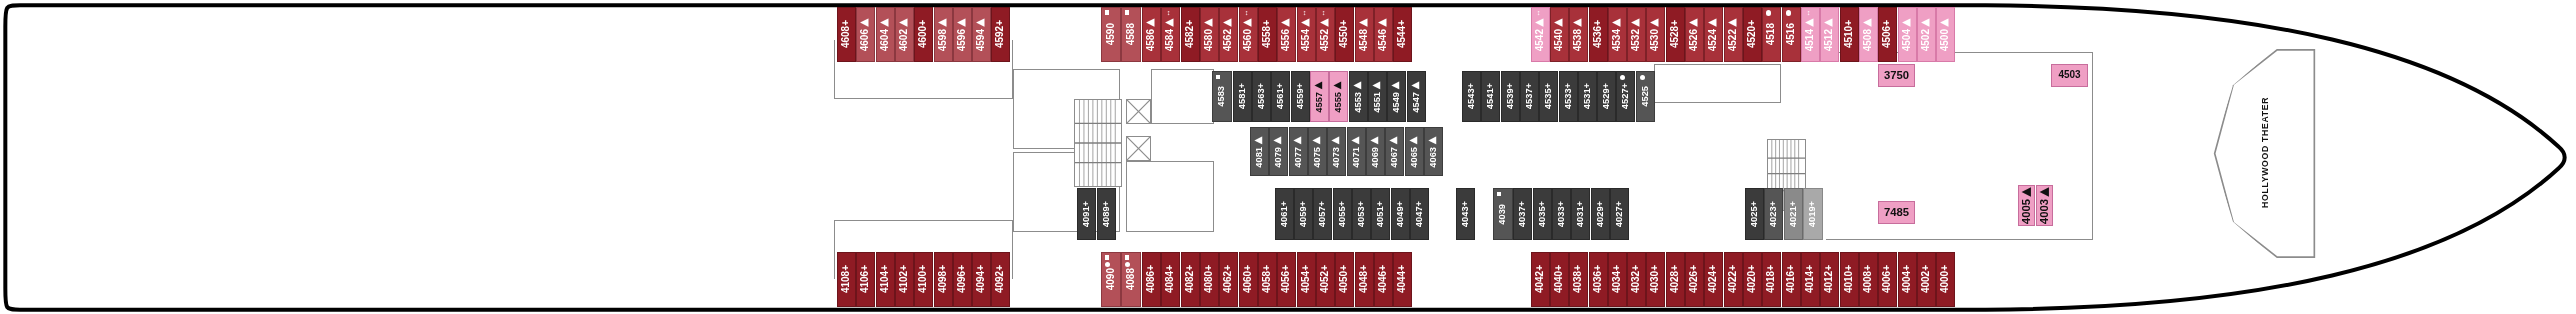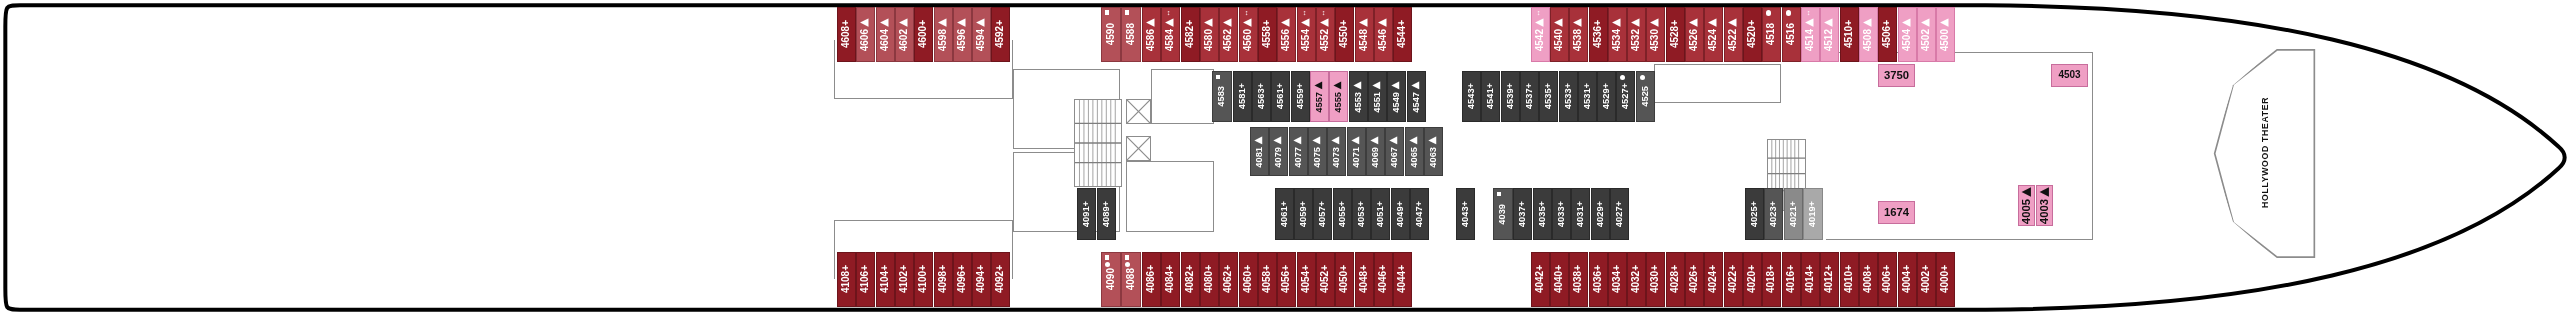--- a/index.html
+++ b/index.html
@@ -686,21 +686,21 @@
       </div>
     </div>
   <div id="layer-accessible">
       <div class="cab c-pinkblk horiz" style="left: 1878px; top: 64px; width: 37px; height: 22.7px; font-size: 11.3px;">
         <span class="lbl">3750</span>
       </div>
       <div class="cab c-pinkblk horiz" style="left: 2015px; top: 64px; width: 37px; height: 22.7px; font-size: 10px; margin-left: 36px;">
         <span class="lbl">4503</span>
       </div>
       <div class="cab c-pinkblk horiz" style="left: 1878px; top: 201px; width: 37px; height: 22.7px; font-size: 11.3px;">
-        <span class="lbl">1674</span>
+        <span class="lbl">7485</span>
       </div>
       <div class="cab c-pinkblk" style="left: 2018px; top: 185px; width: 17.3px; height: 41px; font-size: 11.3px;">
         <span class="lbl">4005▶</span>
       </div>
       <div class="cab c-pinkblk" style="left: 2036px; top: 185px; width: 17.3px; height: 41px; font-size: 11.3px;">
         <span class="lbl">4003▶</span>
       </div>
     </div>
 
 </div>

